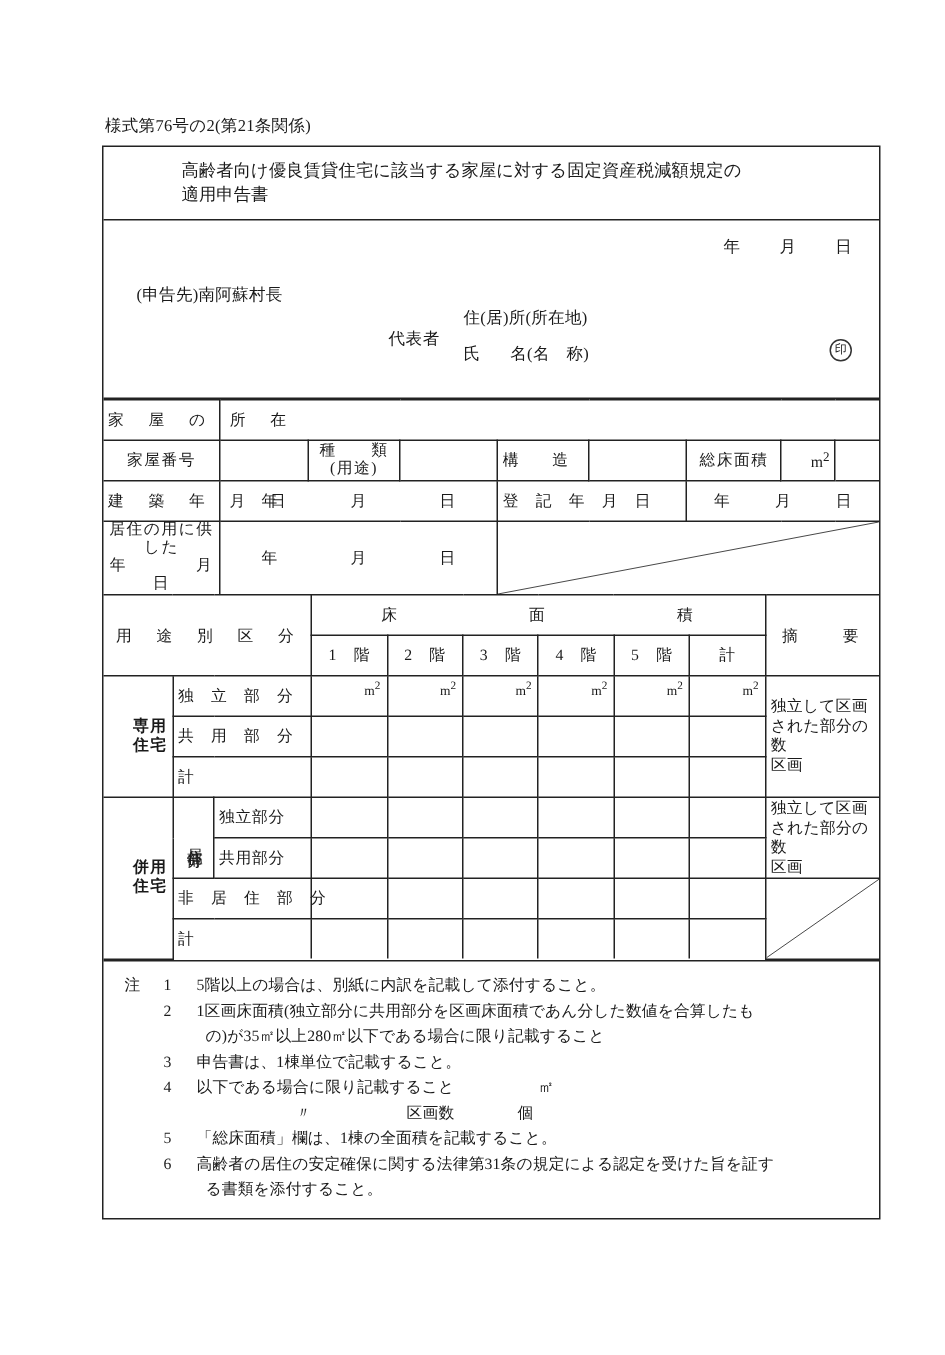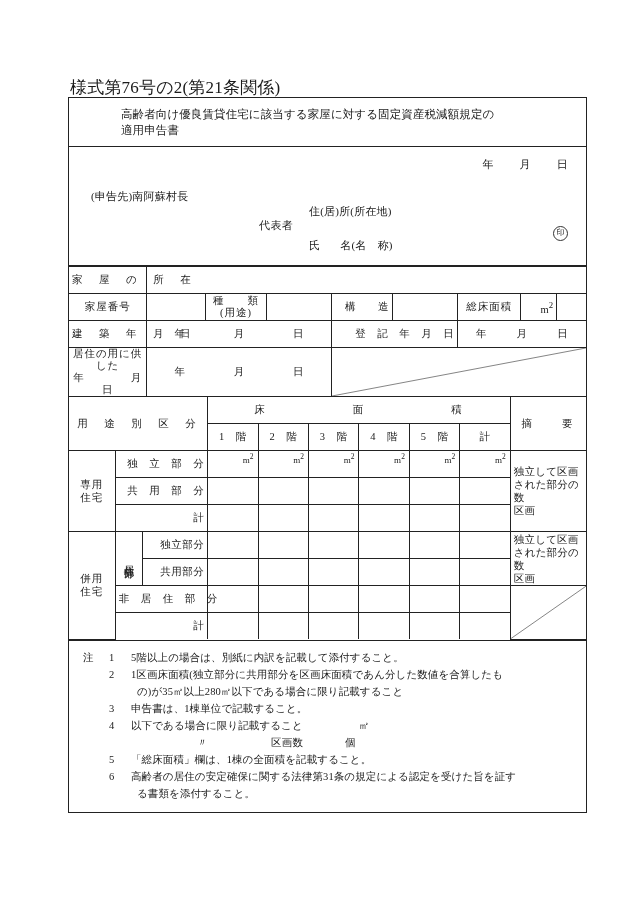--- a/index.html
+++ b/index.html
@@ -20,21 +20,21 @@
     left: 0; top: 0;
     width: 630px;
     height: 903px;
   }
 
   
   .form-no {
     position: absolute;
     left: 70px;
     top: 76px;
-    font-size: 17px;
+    font-size: 11px;
     letter-spacing: 0.2px;
     white-space: nowrap;
   }
 
   
   .frame {
     position: absolute;
     left: 68px;
     top: 97px;
     width: 519px;
@@ -84,21 +84,21 @@
   }
   .rep-addr {
     position: absolute;
     left: 240px;
     top: 57px;
     letter-spacing: 0.2px;
   }
   .rep-name {
     position: absolute;
     left: 240px;
-    top: 91px;
+    top: 81px;
     letter-spacing: 0.2px;
   }
   .rep-name .n1 { margin-right: 20px; }
   .seal {
     position: absolute;
     right: 18px;
     top: 79px;
     width: 13px;
     height: 13px;
     border: 1px solid #333;
@@ -133,21 +133,21 @@
   table.grid tr td:first-child { border-left: 0; }
   table.grid tr td:last-child { border-right: 0; }
   table.grid tr:last-child td { border-bottom: 0; }
 
   .lbl {
     text-align: center;
     letter-spacing: 3px;
     white-space: nowrap;
   }
   .lbl-tight { text-align: center; letter-spacing: 1px; white-space: nowrap; }
-  .lbl-plain { text-align: right; letter-spacing: 0.5px; white-space: nowrap; }
+  .lbl-plain { text-align: left; letter-spacing: 0.5px; white-space: nowrap; }
 
   .ymd {
     display: flex;
     justify-content: space-around;
     align-items: center;
     letter-spacing: 0.5px;
   }
 
   .m2-cell {
     text-align: right;
@@ -184,22 +184,23 @@
     writing-mode: vertical-rl;
     text-orientation: upright;
     letter-spacing: 1px;
     line-height: 13px;
     margin: 0 auto;
     display: block;
     text-align: center;
   }
   .stack2 {
     line-height: 13px;
-    text-align: center;
+    text-align: right;
     letter-spacing: 1px;
+    font-weight: bold;
   }
   .remark-box {
     font-size: 10px;
     line-height: 13px;
     letter-spacing: 0.2px;
     text-align: left;
     padding: 2px 3px;
     vertical-align: top;
   }
   .remark-box .tail {

